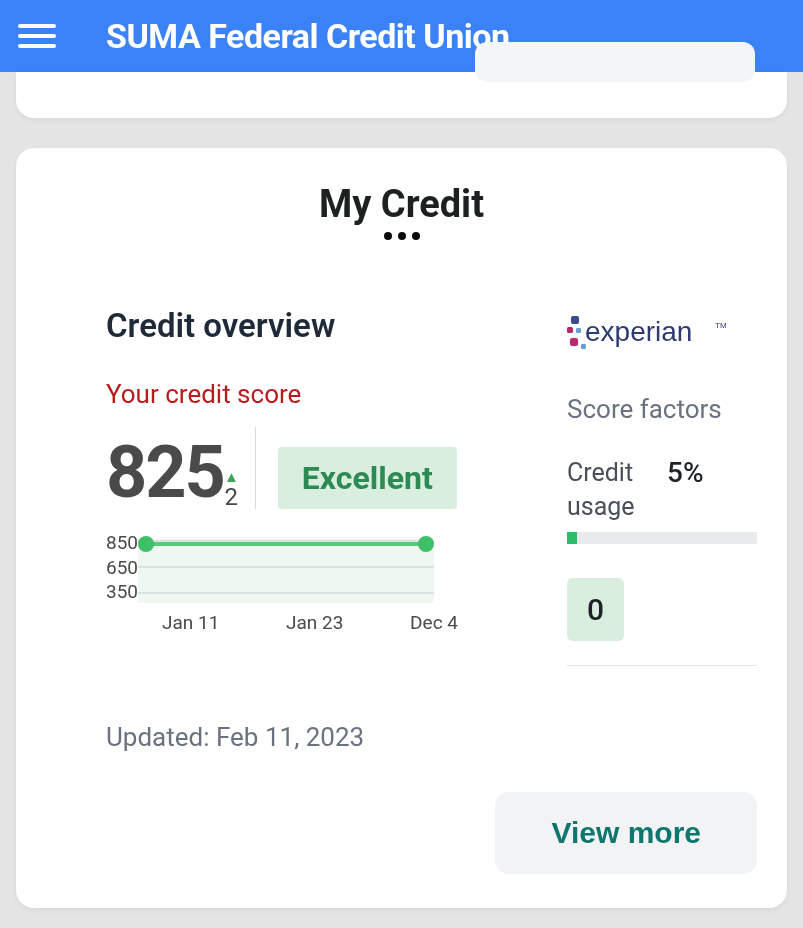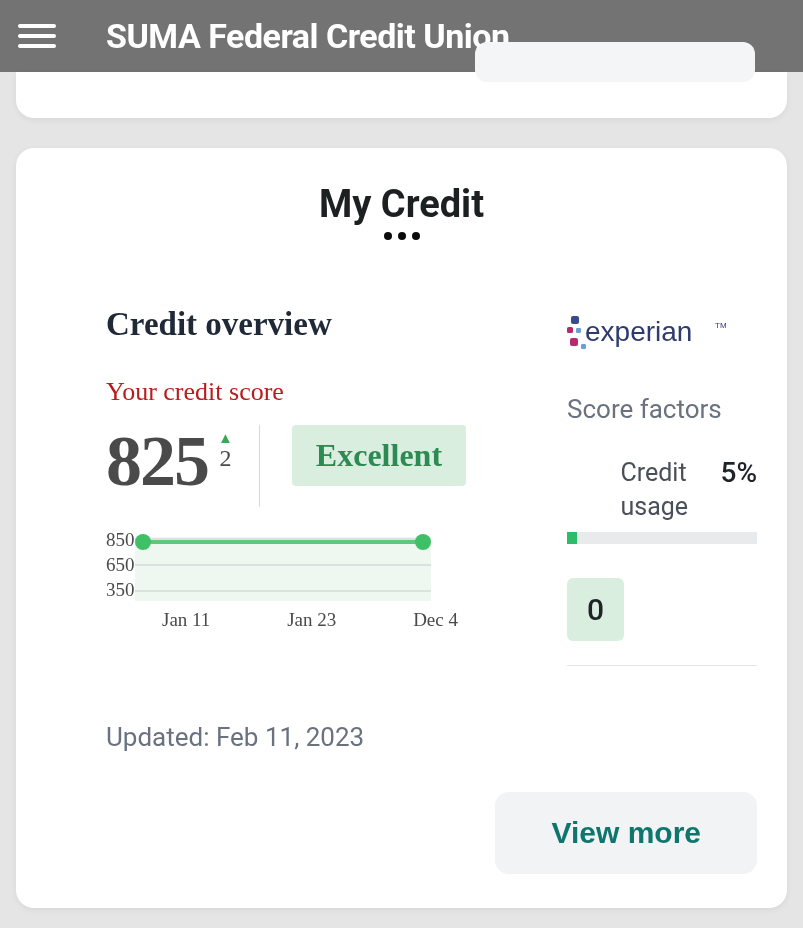--- a/index.html
+++ b/index.html
@@ -4,21 +4,21 @@
   <style>
     * { box-sizing: border-box; margin: 0; padding: 0; }
     body {
       font-family: -apple-system, BlinkMacSystemFont, "Segoe UI", Roboto, Arial, sans-serif;
       background: #e5e5e5;
       width: 803px;
       height: 928px;
       overflow: hidden;
     }
     .header {
-      background: #737373;
+      background: #3b82f6;
       color: #fff;
       height: 72px;
       display: flex;
       align-items: center;
       padding: 0 18px;
     }
     .hamburger {
       width: 38px;
       height: 38px;
       display: flex;
@@ -80,37 +80,37 @@
       gap: 6px;
       cursor: pointer;
       padding: 6px;
     }
     .more-dots span { width: 8px; height: 8px; border-radius: 50%; background: #0b0b0b; }
     .overview-row {
       display: flex;
       gap: 30px;
       padding: 0 0 0 60px;
     }
-    .left-col { flex: 1; font-family: Liberation Serif, serif; }
+    .left-col { flex: 1; }
     .right-col { width: 190px; }
     .overview-title {
       font-size: 33px;
       font-weight: 600;
       color: #1f2937;
       margin-bottom: 34px;
     }
     .subtitle {
       font-size: 26px;
       color: #b91c1c;
       margin-bottom: 18px;
     }
     .score-row {
       display: flex;
-      align-items: flex-start;
-      gap: 10px;
+      align-items: flex-end;
+      gap: 0;
       margin-bottom: 22px;
     }
     .score-value {
       font-size: 72px;
       font-weight: 700;
       color: #4a4a4a;
       letter-spacing: -2px;
       line-height: 1;
     }
     .score-change-wrap { display:flex; flex-direction:column; align-items:center; line-height:1; margin-top:6px; }
@@ -127,21 +127,21 @@
     }
     .mini-chart { display: flex; margin-bottom: 8px;}
     .y-axis { display: flex; flex-direction: column; justify-content: space-between; height: 72px; text-align: right;}
     .y-axis span { font-size: 19px; color: #4a4a4a; }
     .chart-plot { position: relative; width: 296px; height: 72px; }
     .chart-plot svg { position:absolute; inset:0; }
     .x-axis { display: flex; justify-content: space-between; padding-left: 56px; width: 352px; }
     .x-axis span { font-size: 19px; color: #4a4a4a; }
     .experian-logo { margin-top:8px; margin-bottom: 36px; }
     .factors-title { font-size: 26px; color: #6a7280; margin-bottom: 32px; }
-    .factor-row { display:flex; justify-content:flex-end; align-items:flex-start; margin-bottom: 8px; }
+    .factor-row { display:flex; justify-content:flex-start; align-items:flex-start; margin-bottom: 8px; }
     .factor-label { font-size: 25px; color: #4a5059; line-height:1.35; max-width:100px;}
     .factor-value { font-size: 28px; color: #1f2328; font-weight: 500; }
     .progress-bar { width: 100%; height: 12px; background: #e9eaec; margin-bottom: 34px; display:flex; }
     .progress-fill { height:100%; background:#2ebb6a; }
     .alerts-row { display:flex; justify-content:space-between; align-items:flex-start; gap:10px; }
     .alert-badge {
       background: #daeee0;
       color: #1f2328;
       font-size: 30px;
       font-weight: 500;

